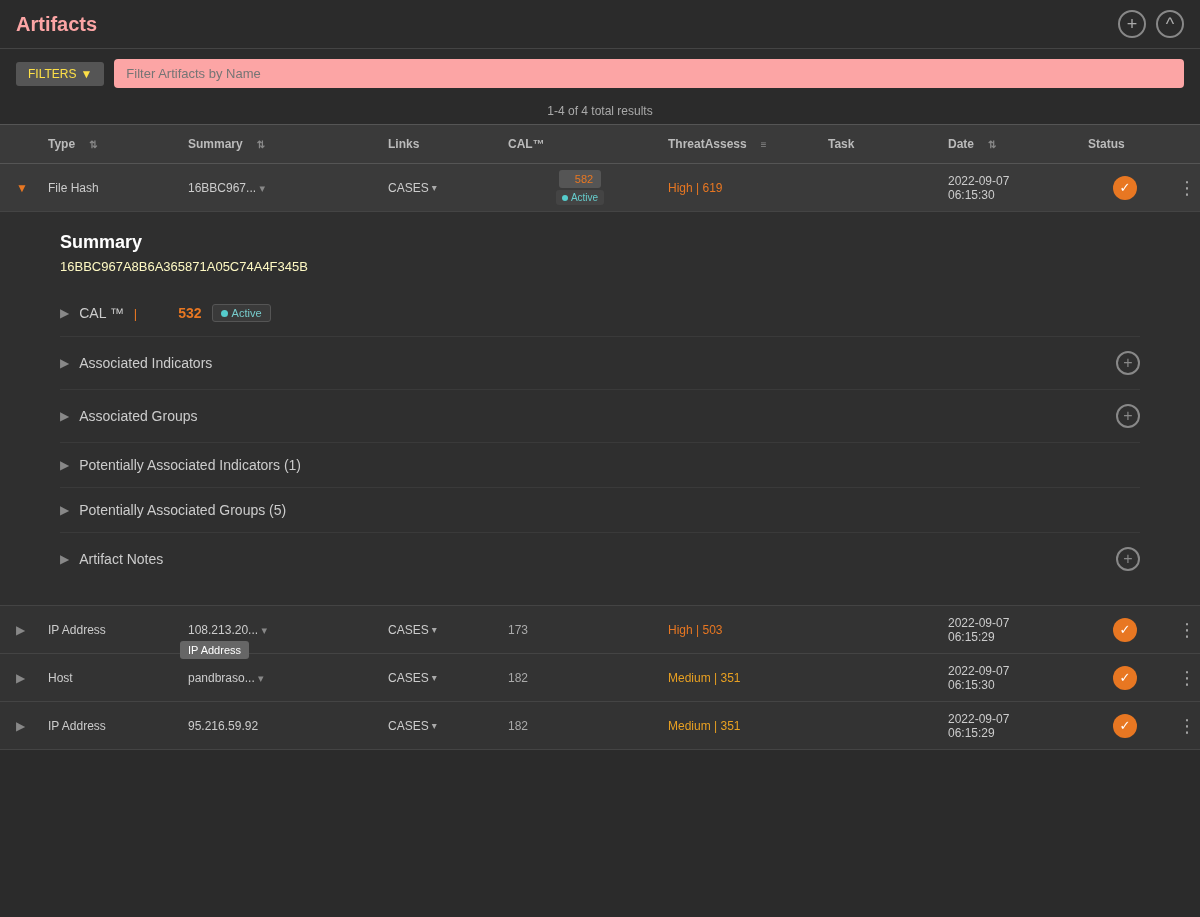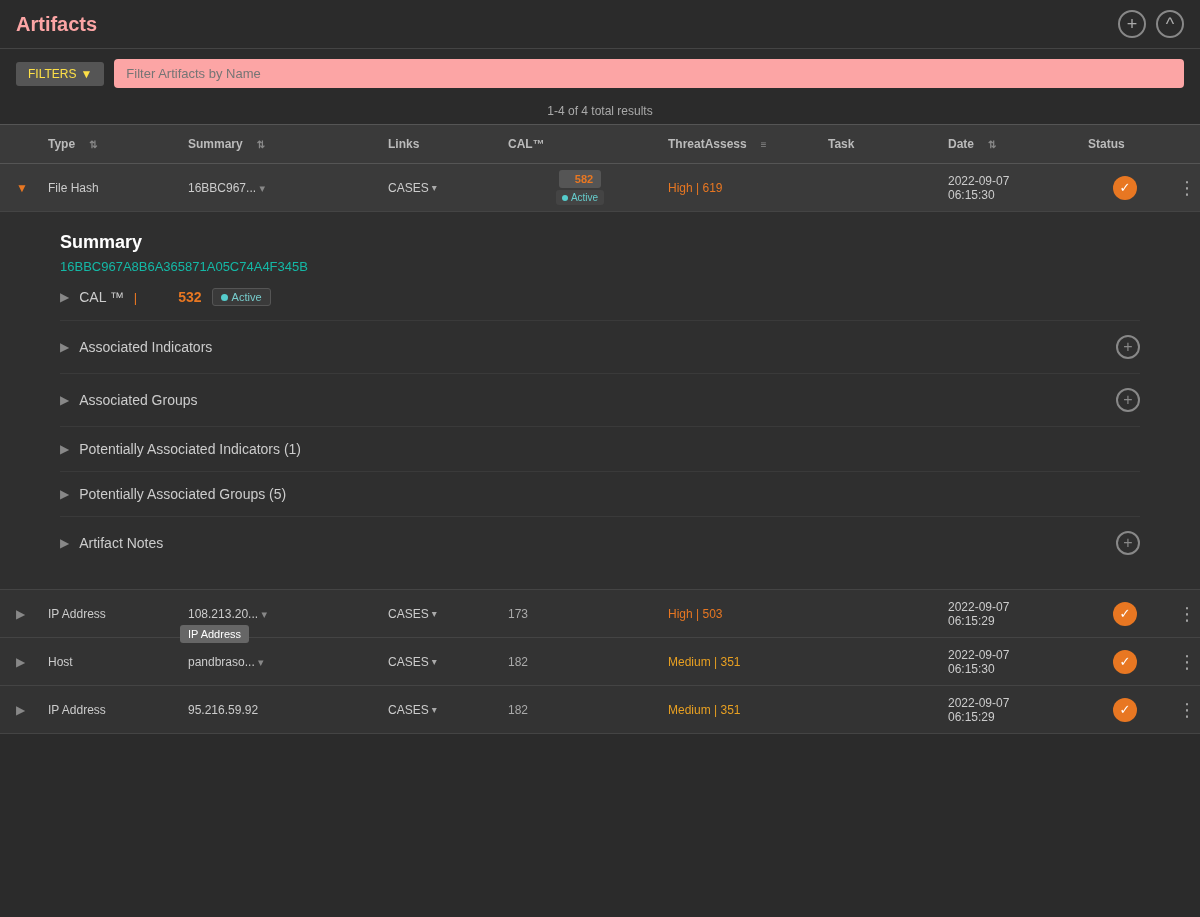--- a/index.html
+++ b/index.html
@@ -153,21 +153,21 @@
       gap: 3px;
       font-size: 12px;
     }
     .cases-arrow {
       font-size: 10px;
       color: #aaa;
     }
 
     .cal-value {
       color: #e87722;
-      font-weight: bold;
+      font-weight: normal;
       margin-left: 8px;
     }
     .cal-tooltip {
       background: #555;
       color: #ccc;
       padding: 3px 8px;
       border-radius: 3px;
       font-size: 11px;
       display: inline-block;
       position: relative;
@@ -227,22 +227,22 @@
       border-bottom: 1px solid #444;
     }
     .detail-summary-title {
       font-size: 18px;
       font-weight: bold;
       color: #fff;
       margin-bottom: 6px;
     }
     .detail-hash {
       font-size: 13px;
-      color: #14b8a6;
-      margin-bottom: 0;
+      color: #fef9c3;
+      margin-bottom: 16px;
     }
     .detail-section {
       display: flex;
       align-items: center;
       gap: 10px;
       padding: 14px 0;
       border-bottom: 1px solid #3a3a3a;
     }
     .detail-section:last-child {
       border-bottom: none;

